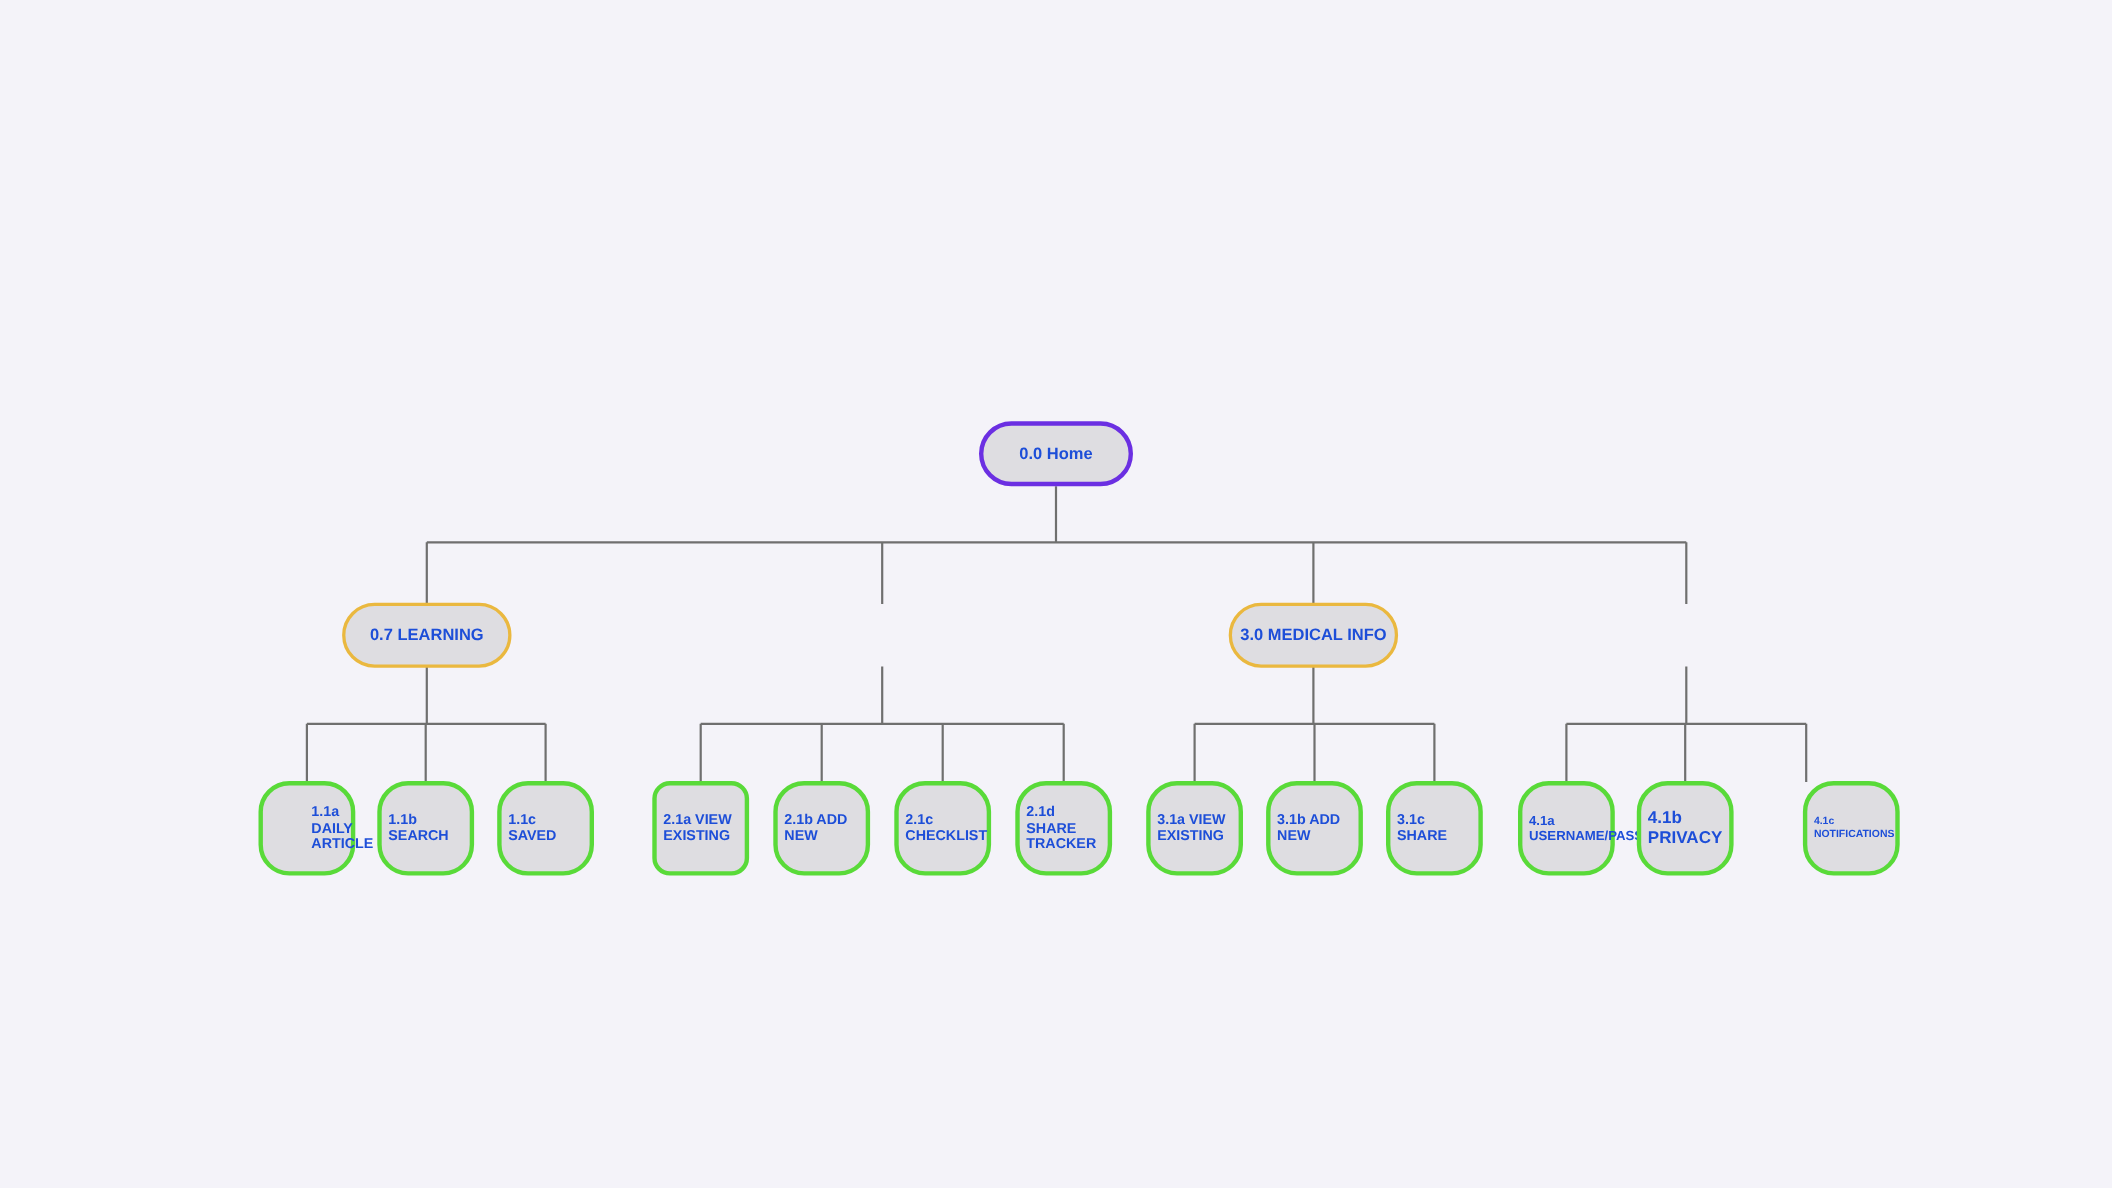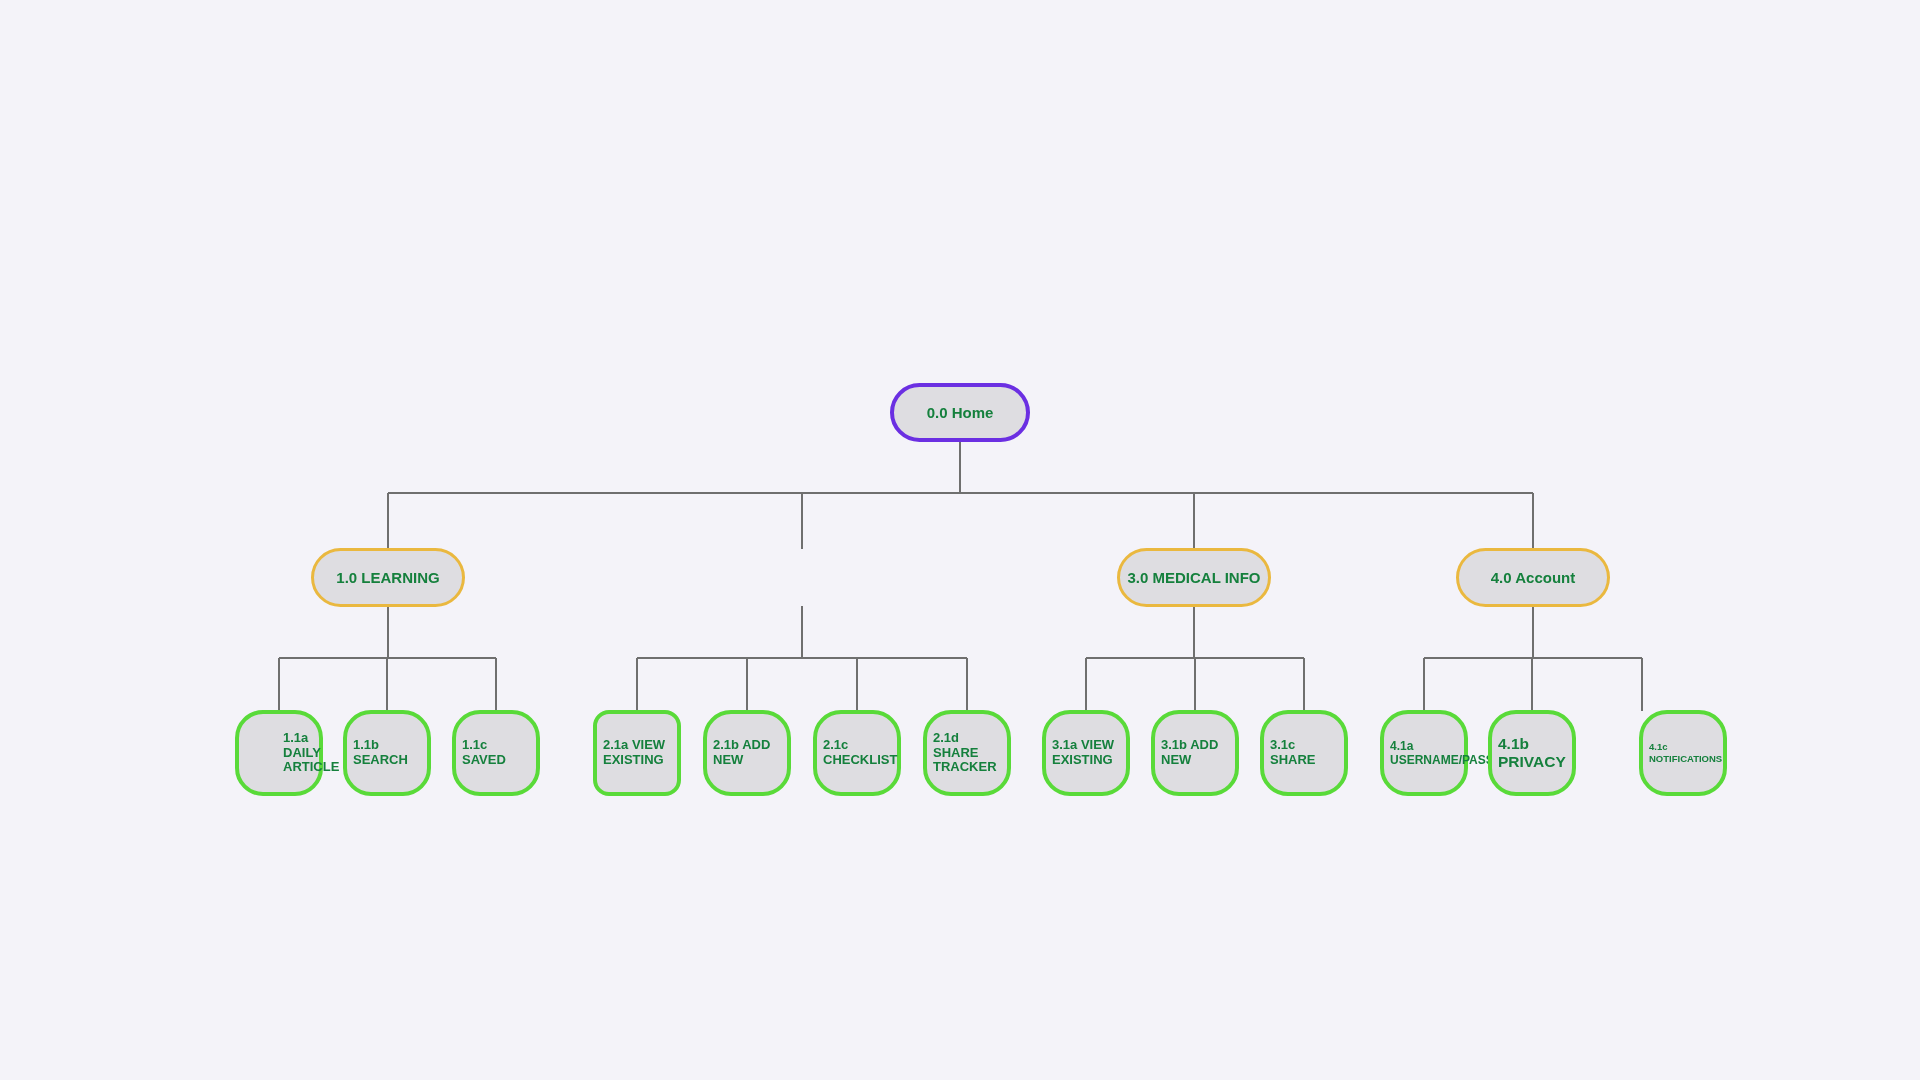--- a/index.html
+++ b/index.html
@@ -24,21 +24,21 @@
     color: #F2F1F5;
   }
 
   
   .canvas { position: absolute; left: 0; top: 220px; width: 1920px; height: 860px; }
   .connectors { position: absolute; left: 0; top: -220px; width: 1920px; height: 1080px; }
 
   
   .node {
     position: absolute; box-sizing: border-box;
-    background: #DEDDE1; color: #15803d; font-weight: 700;
+    background: #DEDDE1; color: #1d4ed8; font-weight: 700;
     cursor: default;
   }
   .pill {
     height: 59px; border-radius: 30px;
     display: flex; align-items: center; justify-content: center;
     font-size: 15px; white-space: nowrap;
   }
   .root    { border: 4px solid #6B2FE2; }
   .section { border: 3px solid #EAB83F; }
   .leaf {
@@ -67,23 +67,22 @@
                M388 493 L1533 493
                M388 493 L388 549 M802 493 L802 549 M1194 493 L1194 549 M1533 493 L1533 549
                M388 606 L388 659 M279 658 L496 658 M279 658 L279 711 M387 658 L387 711 M496 658 L496 711
                M802 606 L802 659 M637 658 L967 658 M637 658 L637 711 M747 658 L747 711 M857 658 L857 711 M967 658 L967 711
                M1194 606 L1194 659 M1086 658 L1304 658 M1086 658 L1086 711 M1195 658 L1195 711 M1304 658 L1304 711
                M1533 606 L1533 659 M1424 658 L1642 658 M1424 658 L1424 711 M1532 658 L1532 711 M1642 658 L1642 711"></path>
     </svg>
 
     <div class="node pill root" style="left:890px; top:163px; width:140px;">0.0 Home</div>
 
-    <div class="node pill section" style="left:311px; top:328px; width:154px;">1.0 LEARNING</div>
+    <div class="node pill section" style="left:311px; top:328px; width:154px;">0.7 LEARNING</div>
     <div class="node pill section" style="left:1117px; top:328px; width:154px;">3.0 MEDICAL INFO</div>
-    <div class="node pill section" style="left:1456px; top:328px; width:154px;">4.0 Account</div>
 
     <div class="node leaf" style="left:235px;padding-left:44px;">1.1a DAILY ARTICLE</div>
     <div class="node leaf" style="left:343px;">1.1b SEARCH</div>
     <div class="node leaf" style="left:452px;">1.1c SAVED</div>
 
     <div class="node leaf" style="left:593px;border-radius:16px;">2.1a VIEW EXISTING</div>
     <div class="node leaf" style="left:703px;">2.1b ADD NEW</div>
     <div class="node leaf" style="left:813px;">2.1c CHECKLIST</div>
     <div class="node leaf" style="left:923px;">2.1d SHARE TRACKER</div>
 

